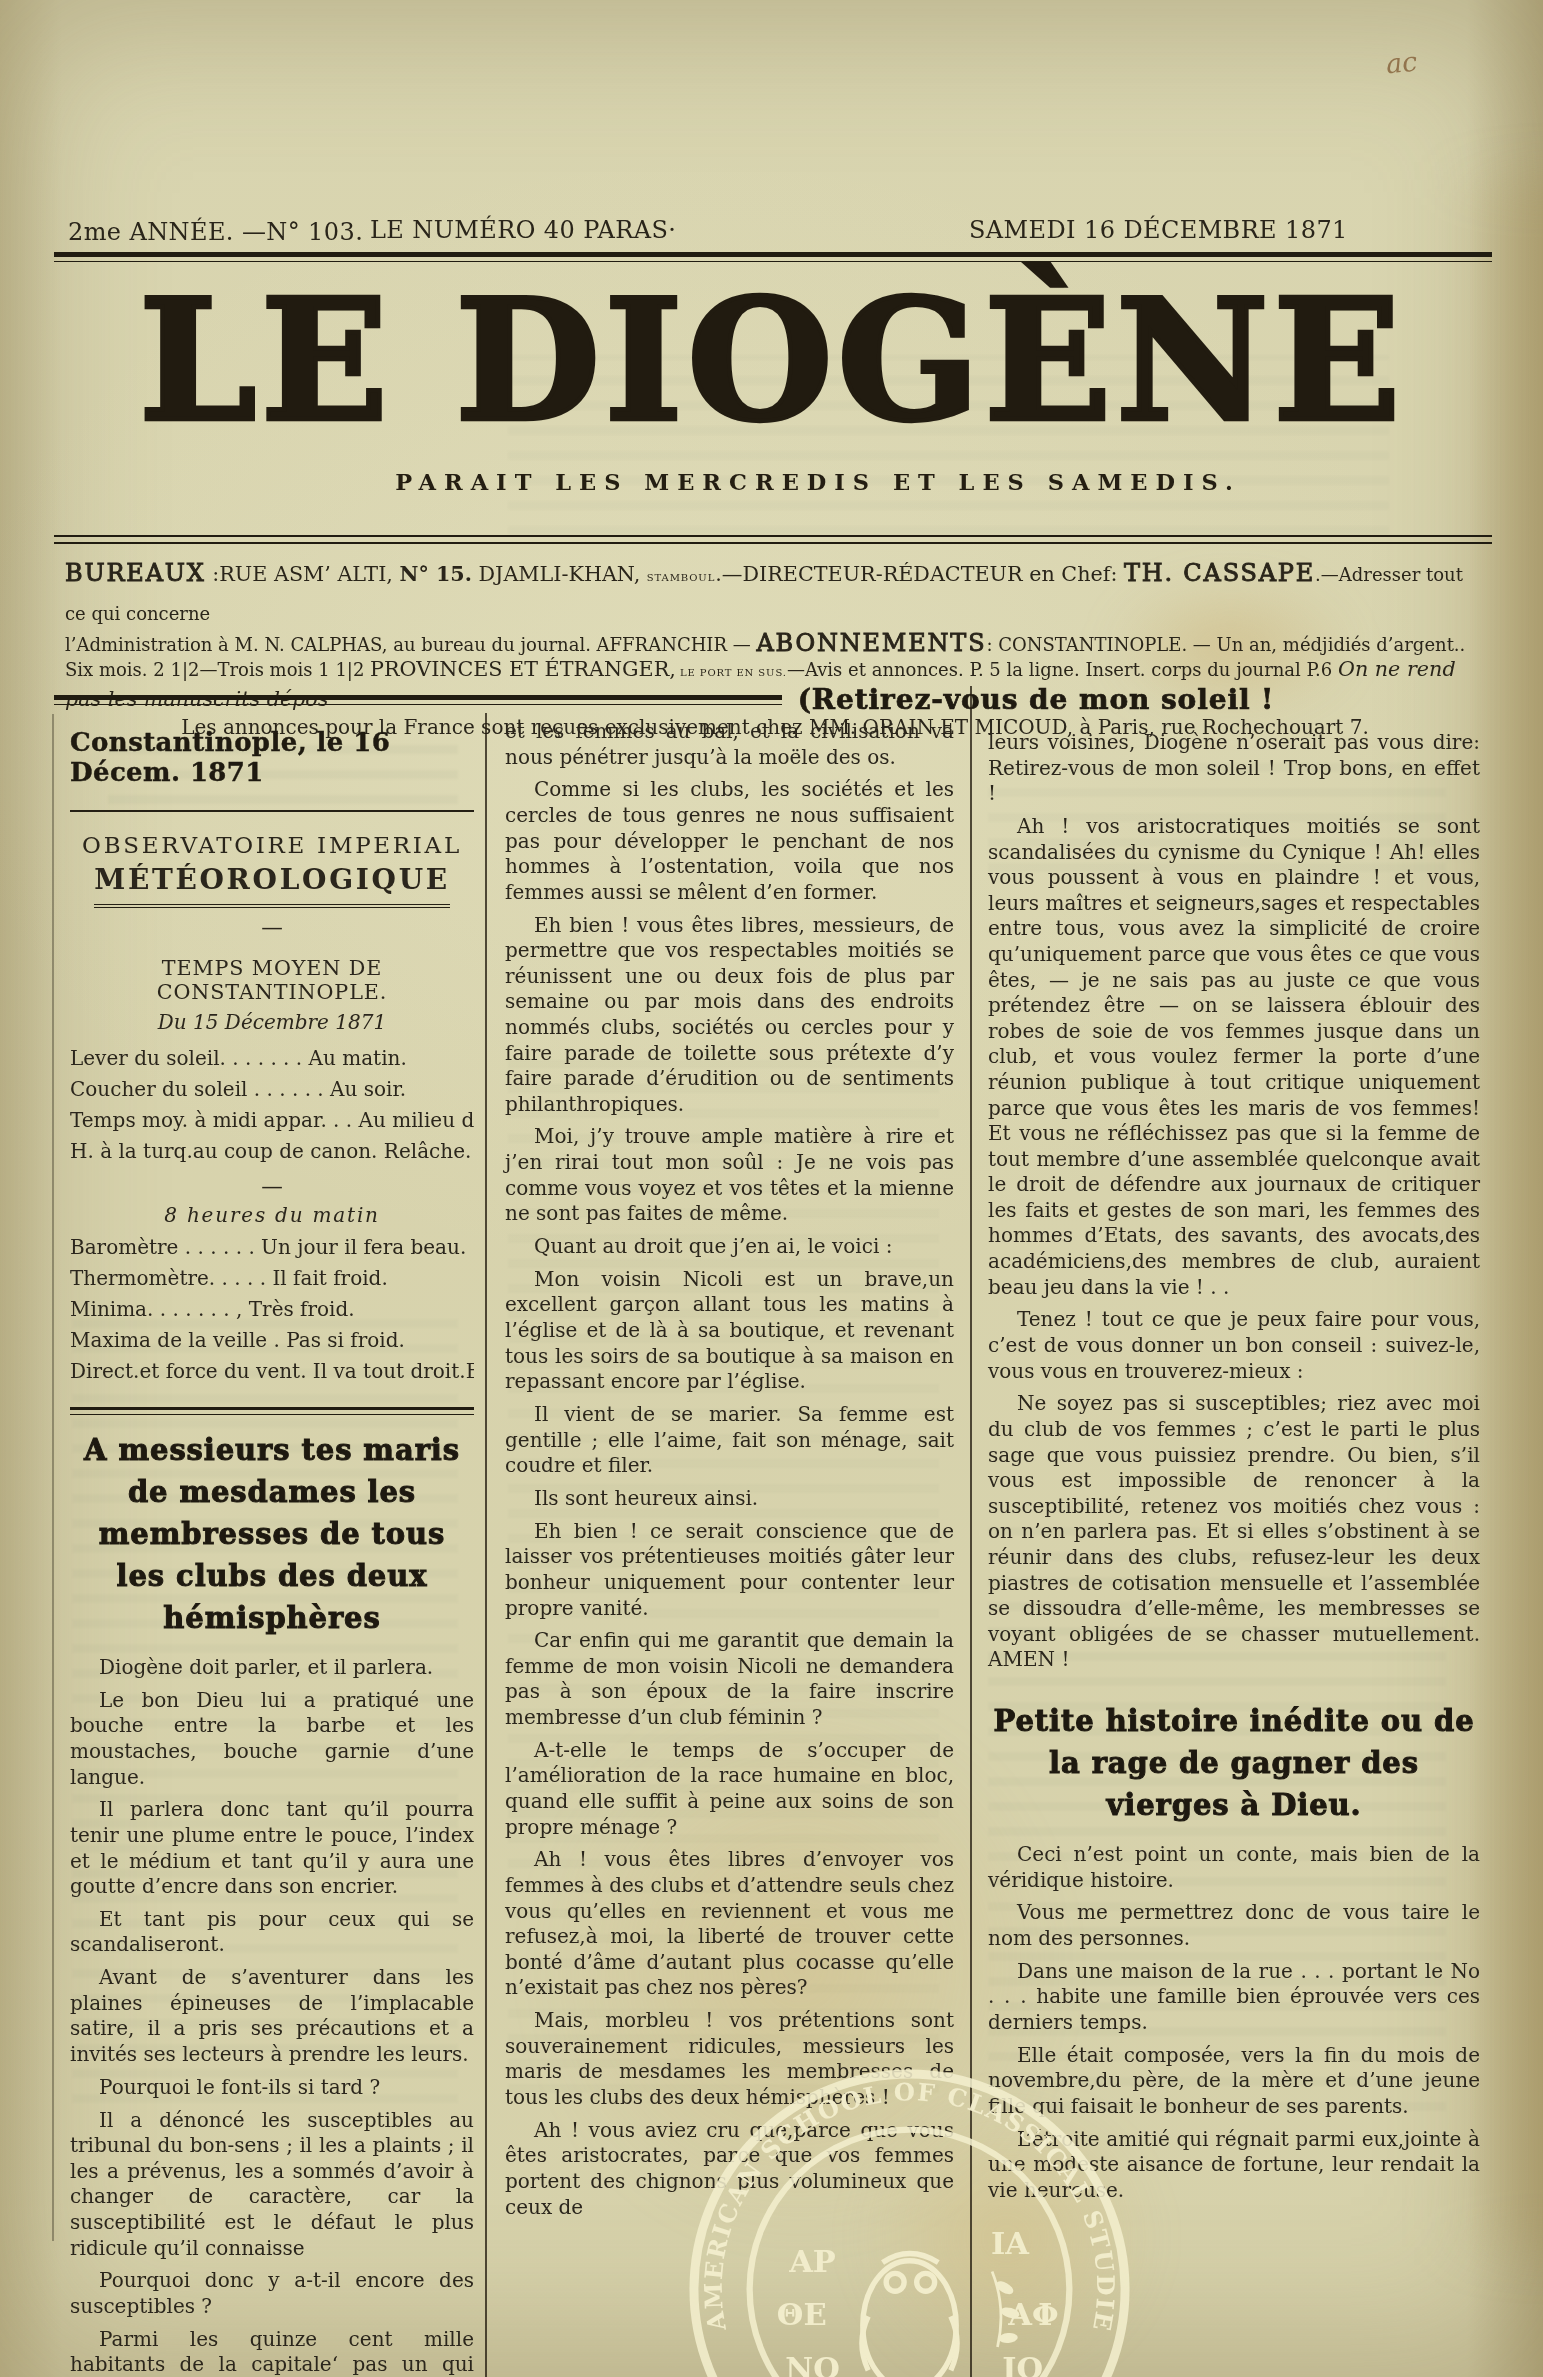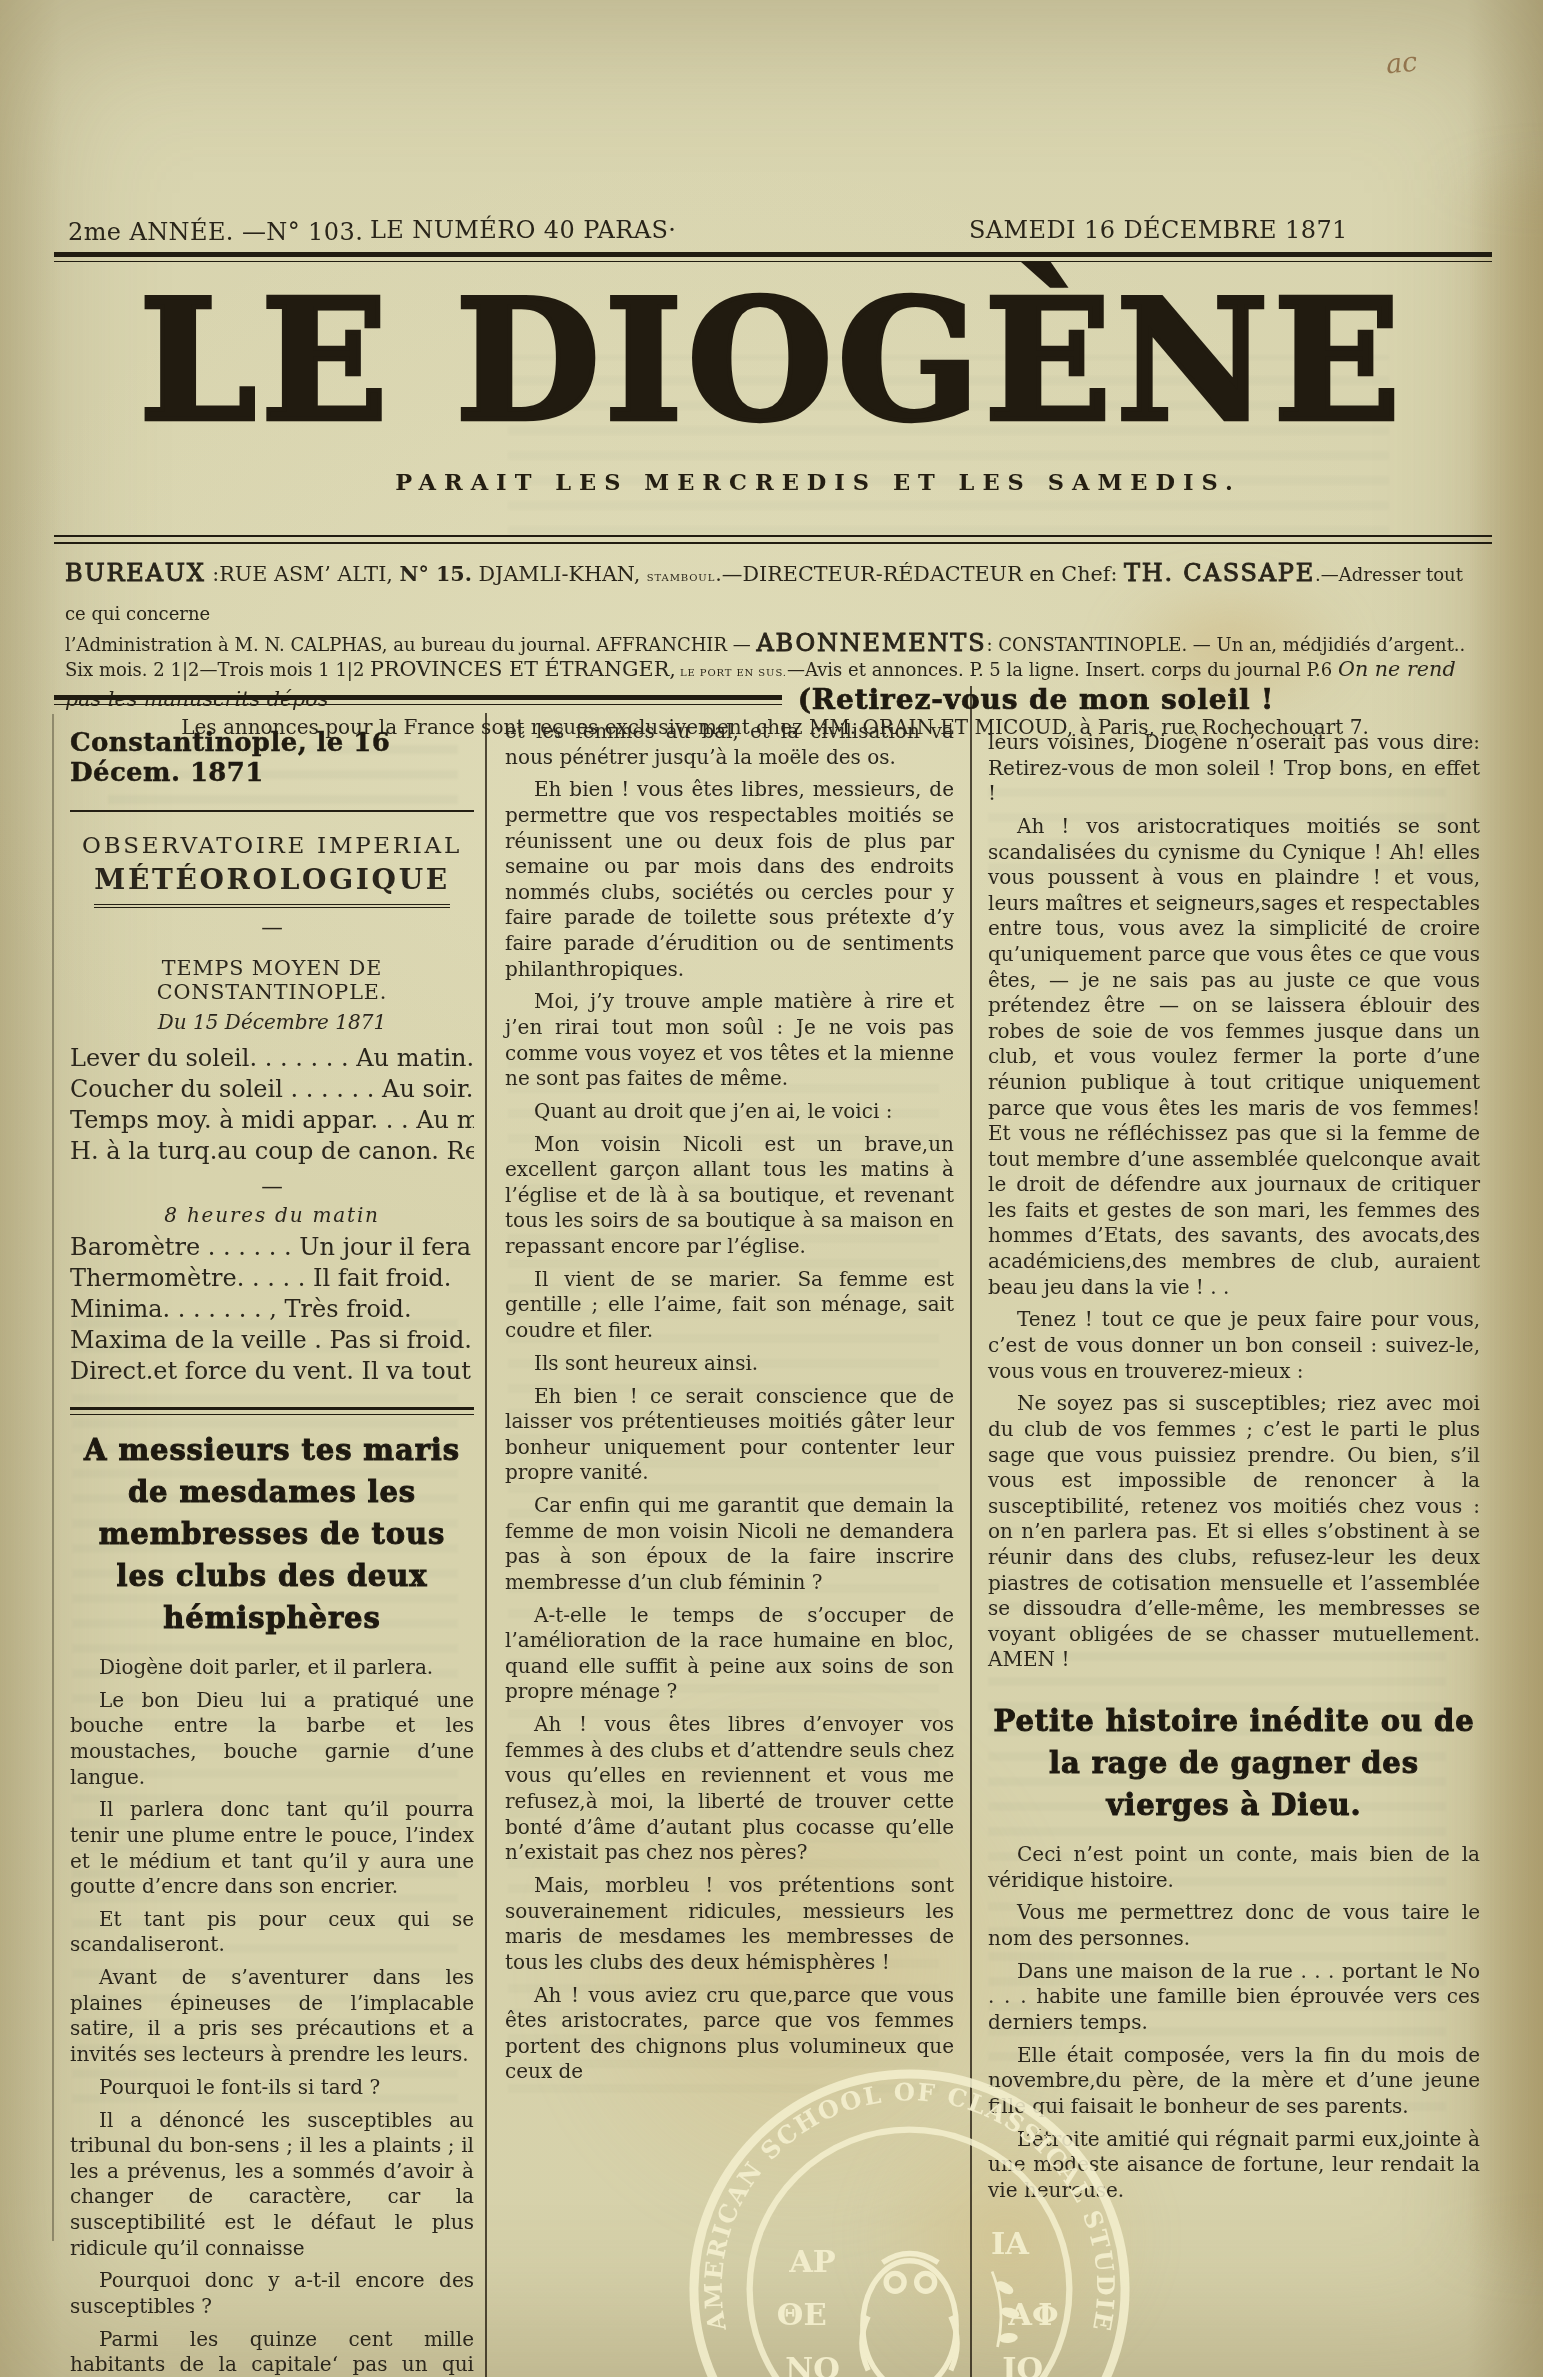--- a/index.html
+++ b/index.html
@@ -40,21 +40,21 @@
   
   .col p{margin:0 0 7.2px 0;text-indent:29px;text-align:justify;font-size:20px;line-height:25.6px;color:#2b261c;}
   .dateline{font-weight:bold;font-size:26px;letter-spacing:0.4px;color:#1f1a10;-webkit-text-stroke:0.4px currentColor;margin:12.6px 0 14.4px 0;}
   .wx{text-align:center;}
   .wx .h1{font-size:23px;letter-spacing:2.7px;margin-top:20px;}
   .wx .h2{font-size:28px;letter-spacing:2.7px;font-weight:bold;margin-top:5.4px;}
   .wx .h3{font-size:20.7px;letter-spacing:0.9px;margin-top:14.4px;}
   .wx .h4{font-size:20px;font-style:italic;margin-top:5.4px;}
   .wx .dash{font-size:21.6px;margin:7.2px 0 1.8px 0;}
   .wx .h5{font-size:20px;font-style:italic;margin:3.6px 0 5.4px 0;letter-spacing:1.8px;}
-  .wx .row{font-size:24px;line-height:31px;text-align:left;white-space:nowrap;overflow:hidden;}
+  .wx .row{font-size:20px;line-height:31px;text-align:left;white-space:nowrap;overflow:hidden;}
   .wx .innerrule{border-top:1.8px solid #241f14;border-bottom:1.8px solid #241f14;height:2.7px;width:88%;margin:7.2px auto 0 auto;}
   .fathead{font-weight:bold;text-align:center;font-size:29px;line-height:42px;letter-spacing:0.9px;color:#1e1910;-webkit-text-stroke:1px currentColor;margin:14.4px 0 16px 0;}
   .prerule{border-top:3.6px solid #211c11;border-bottom:1.3px solid #211c11;height:3.6px;margin-top:20px;}
   
   .ghost{pointer-events:none;opacity:.55;filter:blur(1.3px);
     background:repeating-linear-gradient(0deg, rgba(104,119,99,.10) 0 9px, rgba(104,119,99,0) 9px 25px);}
   .stain{pointer-events:none;border-radius:50%;filter:blur(20px);}
   .pencil{font-style:italic;font-size:27px;color:#92744d;transform:rotate(-6deg);font-family:"DejaVu Serif",serif;}
   .seal{pointer-events:none;opacity:.96;}
   .seal text{fill:#f3eecd;font-family:"DejaVu Serif",serif;font-weight:bold;}
@@ -139,20 +139,21 @@
     <p>Avant de s’aventurer dans les plaines épineuses de l’implacable satire, il a pris ses précautions et a invités ses lecteurs à prendre les leurs.</p>
     <p>Pourquoi  le font-ils si tard ?</p>
     <p>Il a dénoncé les susceptibles au tribunal du bon-sens ; il les a plaints ; il les a prévenus, les a sommés d’avoir à changer de caractère, car la susceptibilité est le défaut le plus ridicule qu’il connaisse</p>
     <p>Pourquoi donc y a-t-il encore des susceptibles ?</p>
     <p>Parmi les quinze cent mille habitants de la capitale‘ pas un qui regrette le bon vieux temps où la barbarie était notre meilleure qualité : les femmes savaient faire la cuisine, filer,coudre et aimer. Les hommes s’occupaient à gagner de l’argent par des moyens honnêtes.</p>
 
   </div>
 
   <div class="abs col" style="left:505px;top:719px;width:449px;">
     <p style="text-indent:0;">et les femmes au bal, et la civilisation va nous pénétrer jusqu’à la moële des os.</p>
+    <p>Comme si les clubs, les sociétés et les cercles de tous genres ne nous suffisaient pas pour développer le penchant de nos hommes à l’ostentation, voila que nos femmes aussi se mêlent d’en former.</p>
     <p>Eh bien ! vous êtes libres, messieurs, de permettre que vos respectables moitiés se réunissent une ou deux fois de plus par semaine ou par mois dans des endroits nommés clubs, sociétés ou cercles pour y faire parade de toilette sous prétexte d’y faire parade d’érudition ou de sentiments philanthropiques.</p>
     <p>Moi, j’y trouve ample matière à rire et j’en rirai tout mon soûl : Je ne vois pas comme vous voyez et vos têtes et la mienne ne sont pas faites de même.</p>
     <p>Quant au droit que j’en ai, le voici :</p>
     <p>Mon voisin Nicoli est un brave,un excellent garçon allant tous les matins à l’église et de là à sa boutique, et revenant tous les soirs de sa boutique à sa maison en repassant encore par l’église.</p>
     <p>Il vient de se marier. Sa femme est gentille ; elle l’aime, fait son ménage, sait coudre et filer.</p>
     <p>Ils sont heureux ainsi.</p>
     <p>Eh bien ! ce serait conscience que de laisser vos prétentieuses moitiés gâter leur bonheur uniquement pour contenter leur propre vanité.</p>
     <p>Car enfin qui me garantit que demain la femme de mon voisin Nicoli ne demandera pas à son époux de la faire inscrire membresse d’un club féminin ?</p>
     <p>A-t-elle le temps de s’occuper de l’amélioration de la race humaine en bloc, quand elle suffit à peine aux soins de son propre ménage ?</p>
     <p>Ah ! vous êtes libres d’envoyer vos femmes à des clubs et d’attendre seuls chez vous qu’elles en reviennent et vous me refusez,à moi, la liberté de trouver cette bonté d’âme d’autant plus cocasse qu’elle n’existait pas chez nos pères?</p>

